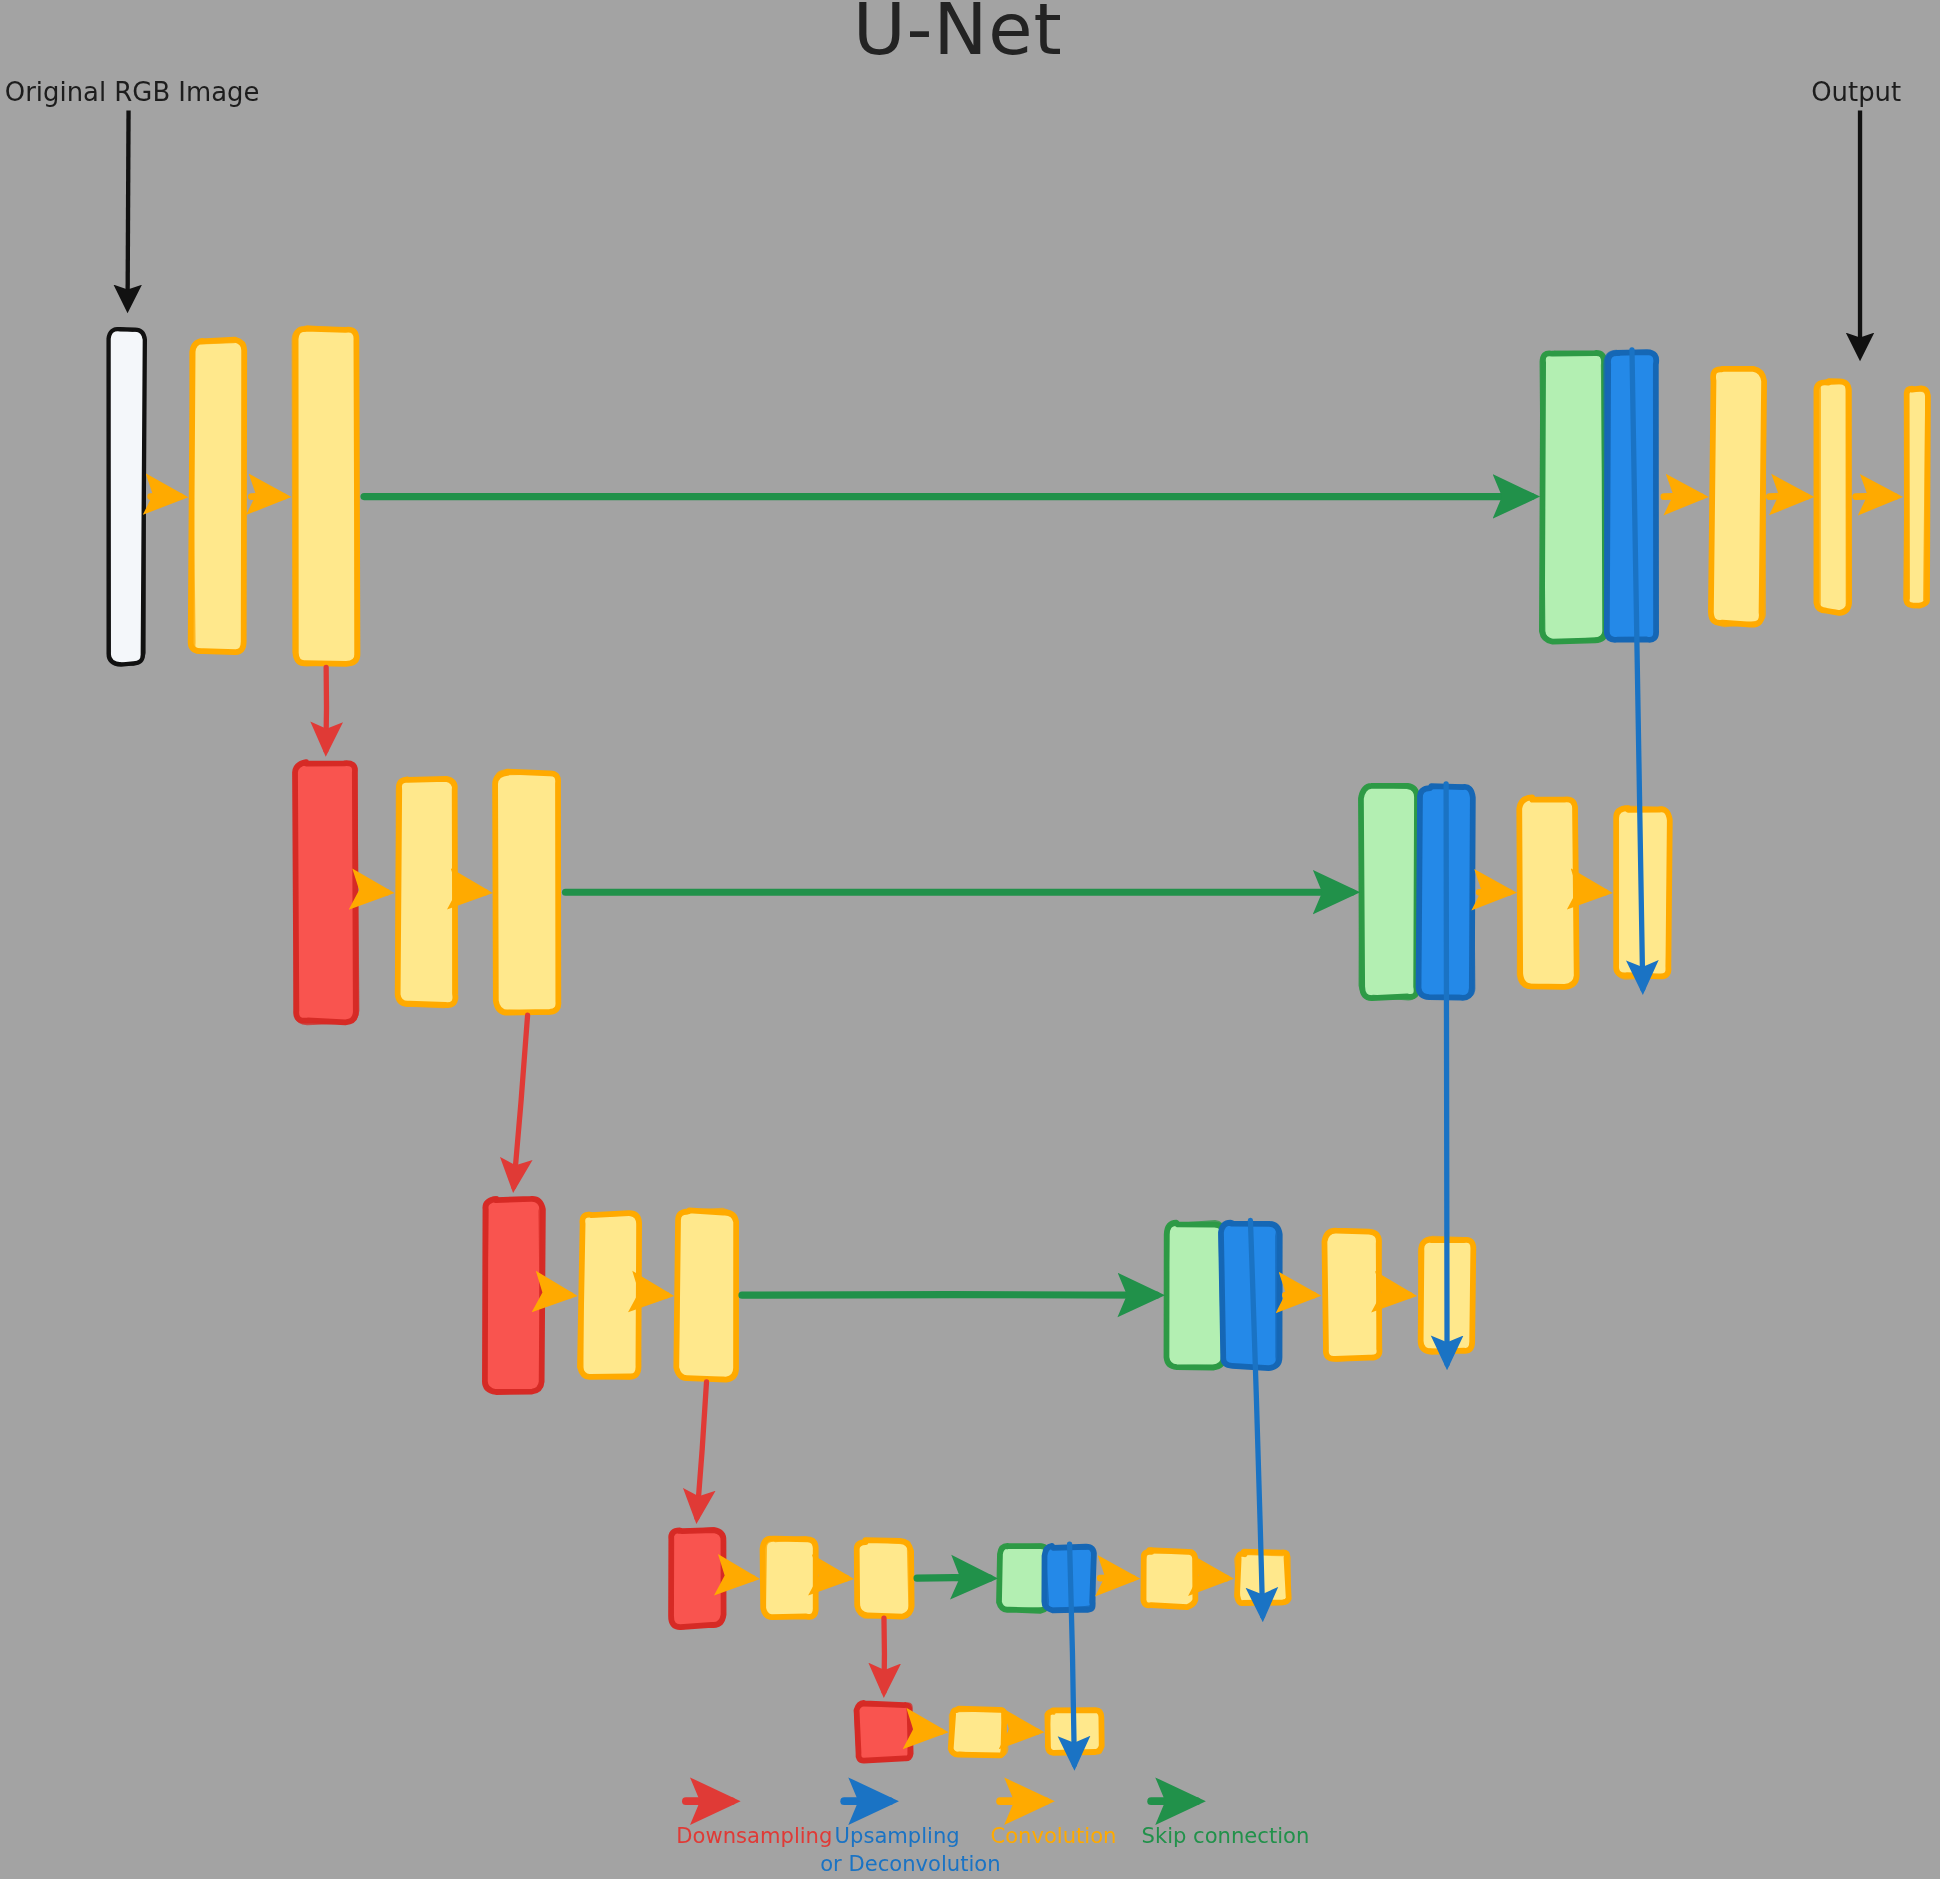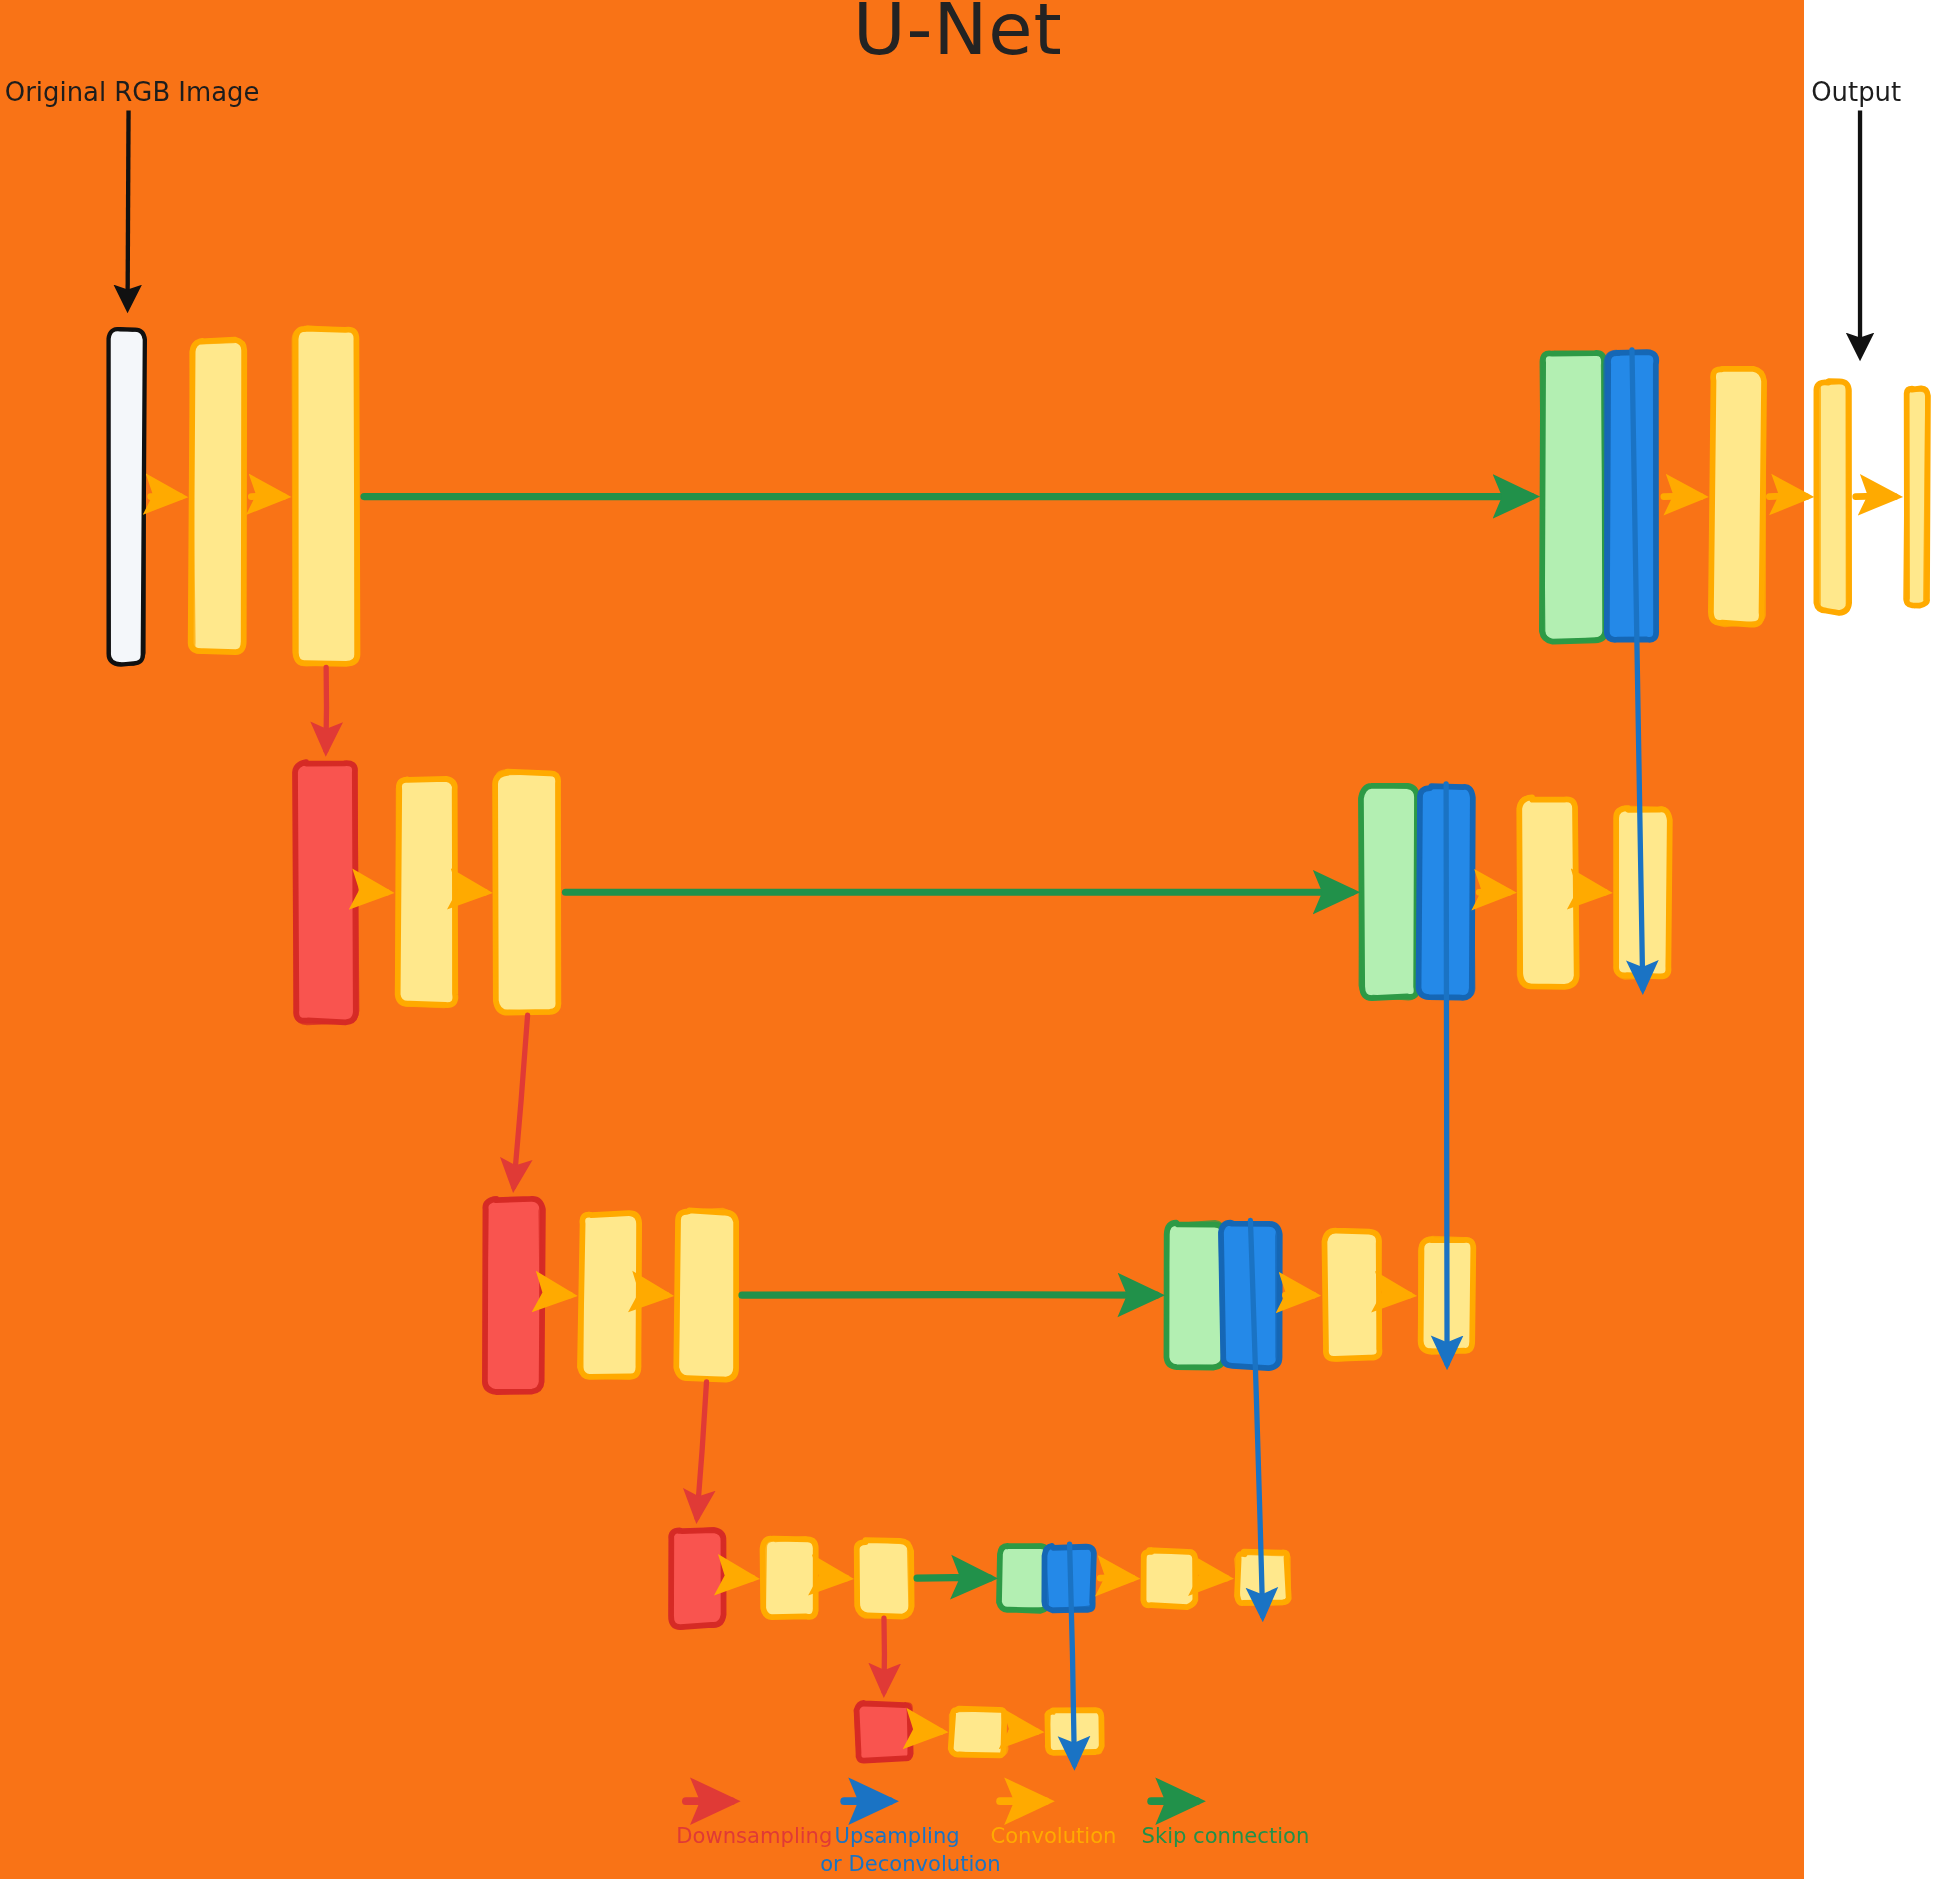--- a/index.html
+++ b/index.html
@@ -1,17 +1,17 @@
 <!DOCTYPE html>
 <html style="font-size:7.7px"><head>
 <meta charset="utf-8">
 <style>
   html,body{margin:0;padding:0;background:#ffffff;}
   body{width:1955px;height:1880px;overflow:hidden;font-family:"DejaVu Sans",sans-serif;}
-  #canvas{position:relative;width:1804px;height:1880px;background:#f97316;text-decoration:underline;}
+  #canvas{position:relative;width:1940px;height:1880px;background:#a3a3a3;text-decoration:underline;}
   svg#diagram{position:absolute;inset:0;width:1955px;height:1880px;display:block;}
   .ttl{font-family:"DejaVu Sans",sans-serif;font-size:150px;fill:#232323;text-anchor:middle;letter-spacing:2px;}
   .anno{font-family:"DejaVu Sans",sans-serif;font-size:54px;fill:#1d1d1d;}
   .lg{font-family:"DejaVu Sans",sans-serif;font-size:44px;}
 </style>
 </head>
 <body>
 
 <div id="canvas">
   <svg id="diagram" viewBox="0 0 4076 3919">

